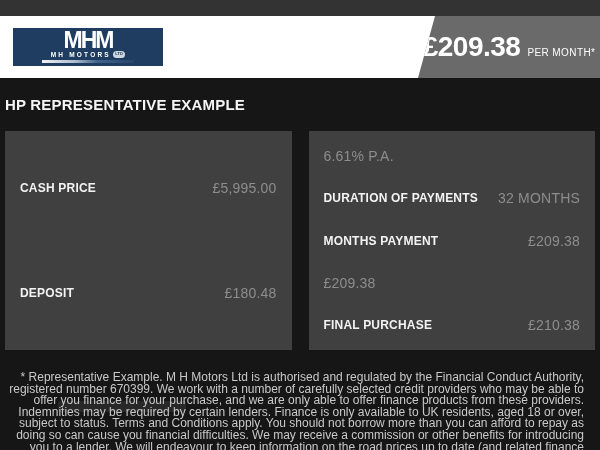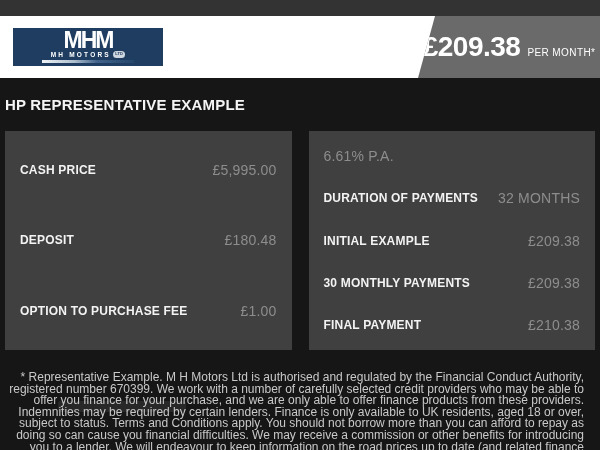--- a/index.html
+++ b/index.html
@@ -96,44 +96,39 @@
 
       <div class="panel">
         <div class="frow">
           <span class="lbl">CASH PRICE</span>
           <span class="val">£5,995.00</span>
         </div>
         <div class="frow">
           <span class="lbl">DEPOSIT</span>
           <span class="val">£180.48</span>
         </div>
-        <div class="frow">
-          <span class="lbl">OPTION TO PURCHASE FEE</span>
-          <span class="val">£1.00</span>
-        </div>
       </div>
 
       <div class="panel">
         <div class="frow">
           <span class="val">6.61% P.A.</span>
         </div>
         <div class="frow">
           <span class="lbl">DURATION OF PAYMENTS</span>
           <span class="val">32 MONTHS</span>
         </div>
         <div class="frow">
-          <span class="lbl">INITIAL EXAMPLE</span>
+          <span class="lbl">MONTHS PAYMENT</span>
           <span class="val">£209.38</span>
         </div>
         <div class="frow">
-          <span class="lbl">30 MONTHLY PAYMENTS</span>
           <span class="val">£209.38</span>
         </div>
         <div class="frow">
-          <span class="lbl">FINAL PAYMENT</span>
+          <span class="lbl">FINAL PURCHASE</span>
           <span class="val">£210.38</span>
         </div>
       </div>
 
     </div>
 
     <p class="disclaimer">* Representative Example. M H Motors Ltd is authorised and regulated by the Financial Conduct Authority, registered number 670399. We work with a number of carefully selected credit providers who may be able to offer you finance for your purchase, and we are only able to offer finance products from these providers. Indemnities may be required by certain lenders. Finance is only available to UK residents, aged 18 or over, subject to status. Terms and Conditions apply. You should not borrow more than you can afford to repay as doing so can cause you financial difficulties. We may receive a commission or other benefits for introducing you to a lender. We will endeavour to keep information on the road prices up to date (and related finance examples) but we cannot guarantee that the information shown on this page is up to date at all times. The quotes provided on this page are only for illustrative purposes only and a full finance application will have to be made to determine the exact details (all applications are subject to an underwriting decision and are subject to status). M H Motors Ltd acts as a credit broker and not a lender. Address: 670 Antrim Road, Glengormley, BT36 4RG</p>
   </div>
 
   <div class="watermark"></div>

